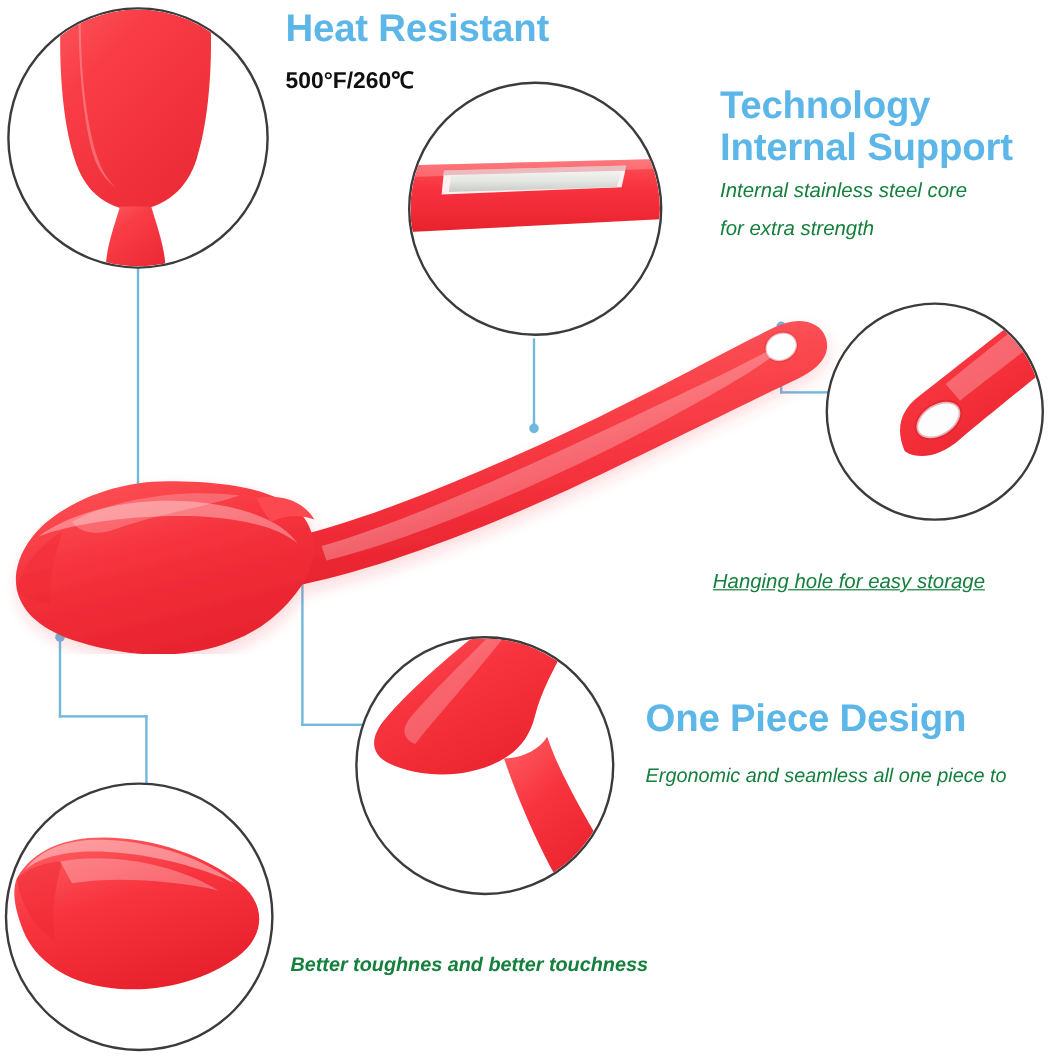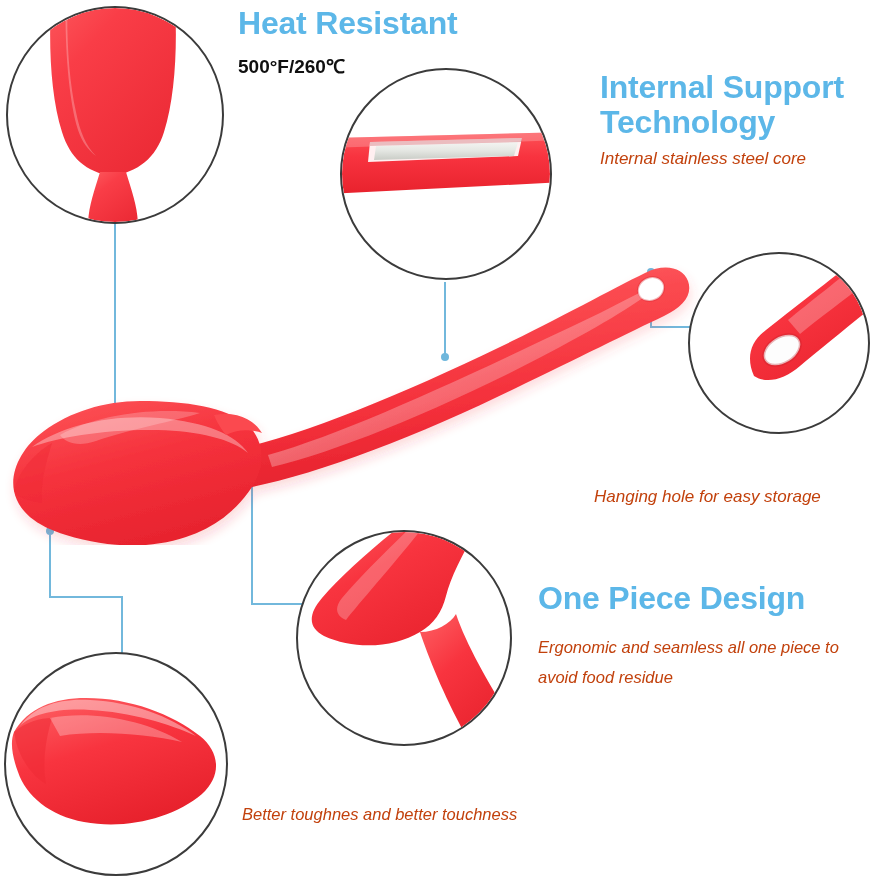--- a/index.html
+++ b/index.html
@@ -21,21 +21,21 @@
   .headline {
     color: #5CB7E8;
     font-weight: bold;
     font-size: 32px;
     line-height: 1.08;
     letter-spacing: -0.2px;
     white-space: nowrap;
   }
   .headline.wrap { white-space: normal; }
   .subline {
-    color: #c2410c;
+    color: #15803d;
     font-style: italic;
     font-size: 17px;
     line-height: 1.85;
     white-space: nowrap;
   }
   .subline.small { font-size: 16.5px; }
   .spec {
     color: #101010;
     font-weight: bold;
     font-size: 19px;
@@ -77,37 +77,37 @@
 <body>
 
 <div id="canvas">
 
   <div class="callout" style="left:238px; top:6px;">
     <div class="headline">Heat Resistant</div>
     <div class="spec">500°F/260℃</div>
   </div>
 
   <div class="callout" style="left:600px; top:70px; width:274px;">
+    <div class="headline wrap">Technology</div>
     <div class="headline wrap">Internal Support</div>
-    <div class="headline wrap">Technology</div>
     <div class="subline" style="margin-top:4px;">Internal stainless steel core</div>
+    <div class="subline">for extra strength</div>
   </div>
 
   <div class="callout" style="left:594px; top:466px;">
-    <div class="subline" style="margin-top:15px;">Hanging hole for easy storage</div>
+    <div class="subline" style="margin-top:3px;text-decoration:underline;">Hanging hole for easy storage</div>
   </div>
 
   <div class="callout" style="left:538px; top:581px;">
     <div class="headline">One Piece Design</div>
     <div class="subline small" style="margin-top:16px;">Ergonomic and seamless all one piece to</div>
-    <div class="subline small">avoid food residue</div>
   </div>
 
   <div class="callout" style="left:242px; top:786px;">
-    <div class="subline small" style="margin-top:13px;">Better toughnes and better touchness</div>
+    <div class="subline small" style="margin-top:3px;font-weight:bold;">Better toughnes and better touchness</div>
   </div>
 
   <div class="lead v" style="left:114px; top:222px; height:268px;"></div>
   <div class="dot" style="left:111px; top:486px;"></div>
 
   <div class="lead v" style="left:444px; top:282px; height:75px;"></div>
   <div class="dot" style="left:441px; top:353px;"></div>
 
   <div class="dot" style="left:647px; top:268px;"></div>
   <div class="lead v" style="left:650px; top:272px; height:56px;"></div>

